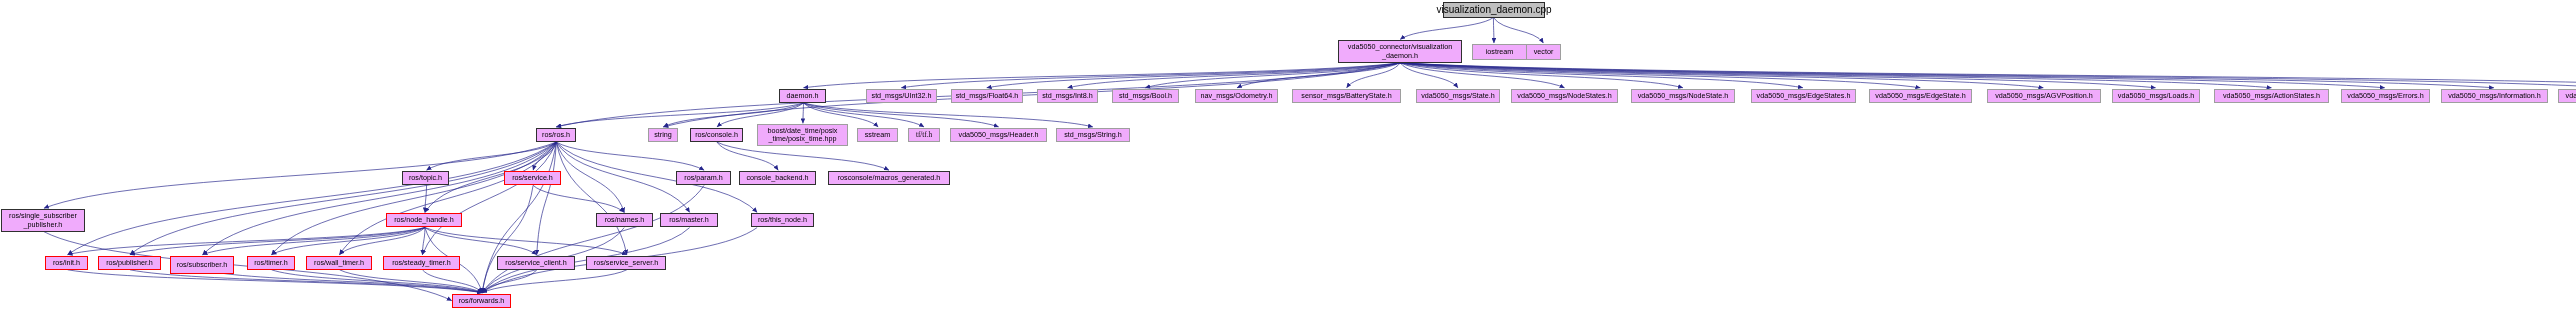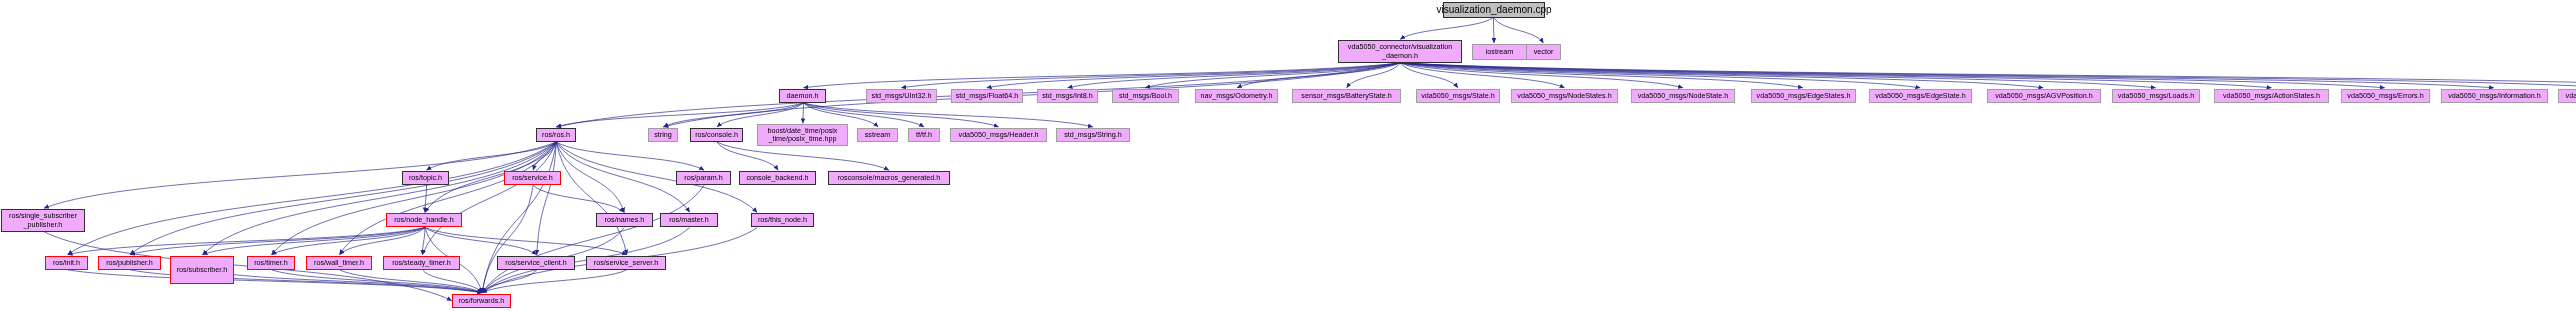--- a/index.html
+++ b/index.html
@@ -126,37 +126,37 @@
     <div class="node normal" style="left: 2214px; top: 89px; width: 115px; height: 14px;">vda5050_msgs/ActionStates.h</div>
     <div class="node normal" style="left: 2341px; top: 89px; width: 89px; height: 14.4px;">vda5050_msgs/Errors.h</div>
     <div class="node normal" style="left: 2441px; top: 89px; width: 107px; height: 14.4px;">vda5050_msgs/Information.h</div>
     <div class="node normal" style="left: 2558px; top: 89px; width: 109px; height: 14.4px;">vda5050_msgs/SafetyState.h</div>
     <div class="node bold" style="left: 536px; top: 128px; width: 40px; height: 14.4px;">ros/ros.h</div>
     <div class="node normal" style="left: 648px; top: 128px; width: 30px; height: 14.4px;">string</div>
     <div class="node bold" style="left: 690px; top: 128px; width: 53px; height: 14.4px;">ros/console.h</div>
     <div class="node normal" style="left: 757px; top: 124px; width: 91px; height: 21.6px;">boost/date_time/posix
 _time/posix_time.hpp</div>
     <div class="node normal" style="left: 857px; top: 128px; width: 41px; height: 14.4px;">sstream</div>
-    <div class="node normal" style="left: 908px; top: 128px; width: 32px; height: 14.4px;">tf/tf.h</div>
+    <div class="node normal" style="left: 908px; top: 128px; width: 32px; height: 14.4px; font-family: Liberation Serif, serif;">tf/tf.h</div>
     <div class="node normal" style="left: 950px; top: 128px; width: 97px; height: 14.4px;">vda5050_msgs/Header.h</div>
     <div class="node normal" style="left: 1056px; top: 128px; width: 74px; height: 14.4px;">std_msgs/String.h</div>
     <div class="node bold" style="left: 402px; top: 171px; width: 47px; height: 14.4px;">ros/topic.h</div>
     <div class="node red" style="left: 504px; top: 171px; width: 57px; height: 14.4px;">ros/service.h</div>
     <div class="node bold" style="left: 676px; top: 171px; width: 55px; height: 14.4px;">ros/param.h</div>
     <div class="node bold" style="left: 739px; top: 171px; width: 77px; height: 14.4px;">console_backend.h</div>
     <div class="node bold" style="left: 828px; top: 171px; width: 122px; height: 14.4px;">rosconsole/macros_generated.h</div>
     <div class="node bold" style="left: 1px; top: 209px; width: 84px; height: 23px;">ros/single_subscriber
 _publisher.h</div>
     <div class="node red" style="left: 386px; top: 213px; width: 76px; height: 14.4px;">ros/node_handle.h</div>
     <div class="node bold" style="left: 596px; top: 213px; width: 57px; height: 14.4px;">ros/names.h</div>
     <div class="node bold" style="left: 660px; top: 213px; width: 58px; height: 14.4px;">ros/master.h</div>
     <div class="node bold" style="left: 751px; top: 213px; width: 63px; height: 14.4px;">ros/this_node.h</div>
     <div class="node red" style="left: 45px; top: 256px; width: 43px; height: 14.4px;">ros/init.h</div>
     <div class="node red" style="left: 98px; top: 256px; width: 63px; height: 14.4px;">ros/publisher.h</div>
-    <div class="node red" style="left: 170px; top: 256px; width: 64px; height: 28px;">ros/subscriber.h</div>
+    <div class="node red" style="left: 170px; top: 256px; width: 64px; height: 18px;">ros/subscriber.h</div>
     <div class="node red" style="left: 247px; top: 256px; width: 48px; height: 14.4px;">ros/timer.h</div>
     <div class="node red" style="left: 306px; top: 256px; width: 66px; height: 14.4px;">ros/wall_timer.h</div>
     <div class="node red" style="left: 383px; top: 256px; width: 77px; height: 14.4px;">ros/steady_timer.h</div>
     <div class="node bold" style="left: 497px; top: 256px; width: 78px; height: 14.4px;">ros/service_client.h</div>
     <div class="node bold" style="left: 586px; top: 256px; width: 80px; height: 14.4px;">ros/service_server.h</div>
     <div class="node red" style="left: 452px; top: 294px; width: 59px; height: 14.4px;">ros/forwards.h</div>
   </div>
 
 
 </body></html>

